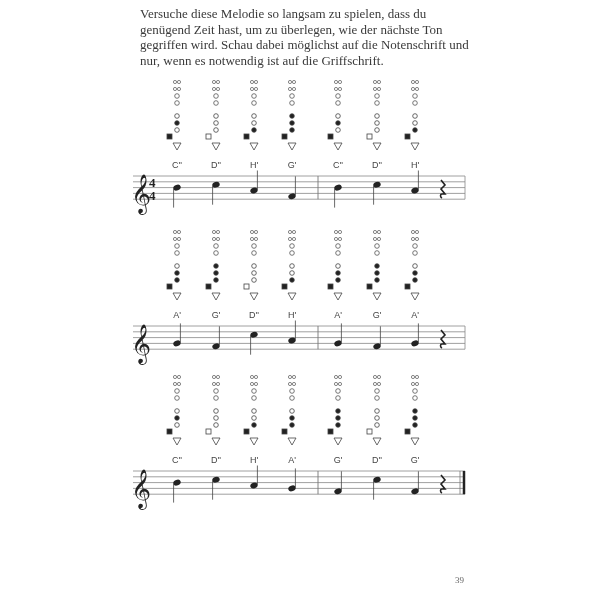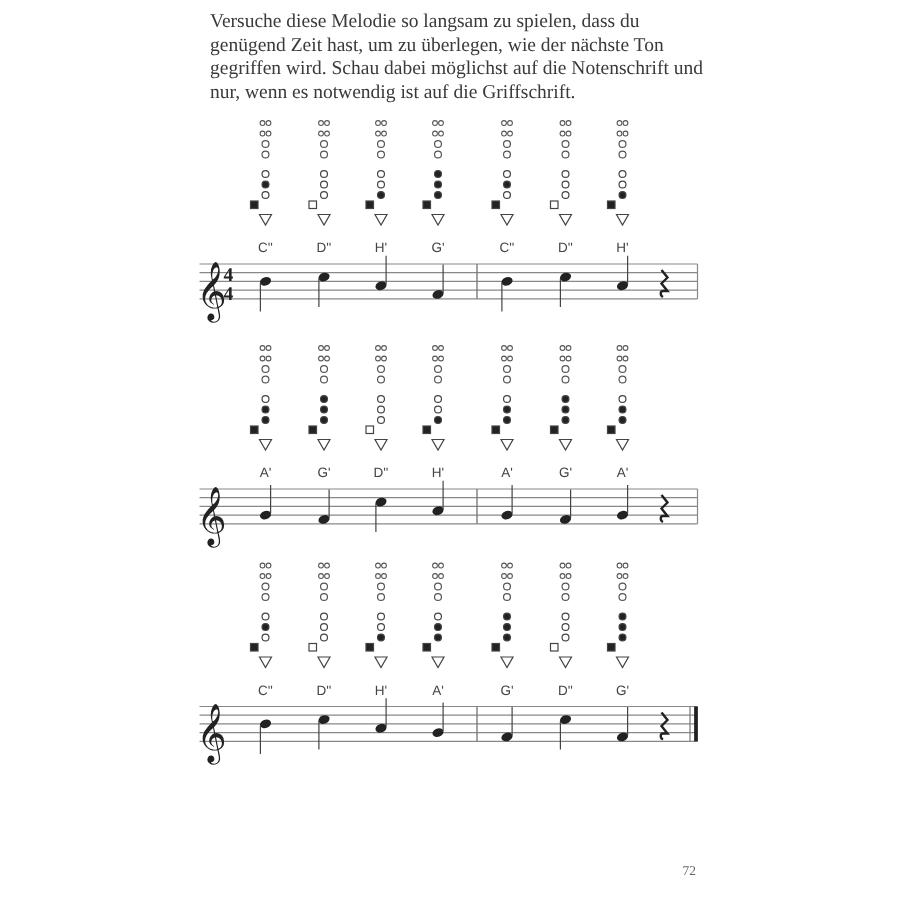--- a/index.html
+++ b/index.html
@@ -379,13 +379,13 @@
       <line x1="341.4" y1="490.3" x2="341.4" y2="471.3" stroke="#444" stroke-width="0.8"></line>
       <ellipse cx="377" cy="479.7" rx="3.8" ry="2.8" fill="#222" transform="rotate(-20 377 479.7)"></ellipse>
       <line x1="373.6" y1="480.7" x2="373.6" y2="499.7" stroke="#444" stroke-width="0.8"></line>
       <ellipse cx="415" cy="491.3" rx="3.8" ry="2.8" fill="#222" transform="rotate(-20 415 491.3)"></ellipse>
       <line x1="418.4" y1="490.3" x2="418.4" y2="471.3" stroke="#444" stroke-width="0.8"></line>
       <path d="M441,475 l4,5 l-4,4 l4,5 l-3,0 c-2,0 -2,3 0,4" fill="none" stroke="#222" stroke-width="1.6"></path>
       <line x1="460" y1="471" x2="460" y2="494.2" stroke="#777" stroke-width="0.8"></line>
       <line x1="464" y1="471" x2="464" y2="494.2" stroke="#222" stroke-width="2.5"></line>
     </g>
   </svg>
-<div class="pagenum">72</div>
+<div class="pagenum">39</div>
 
 </body></html>

